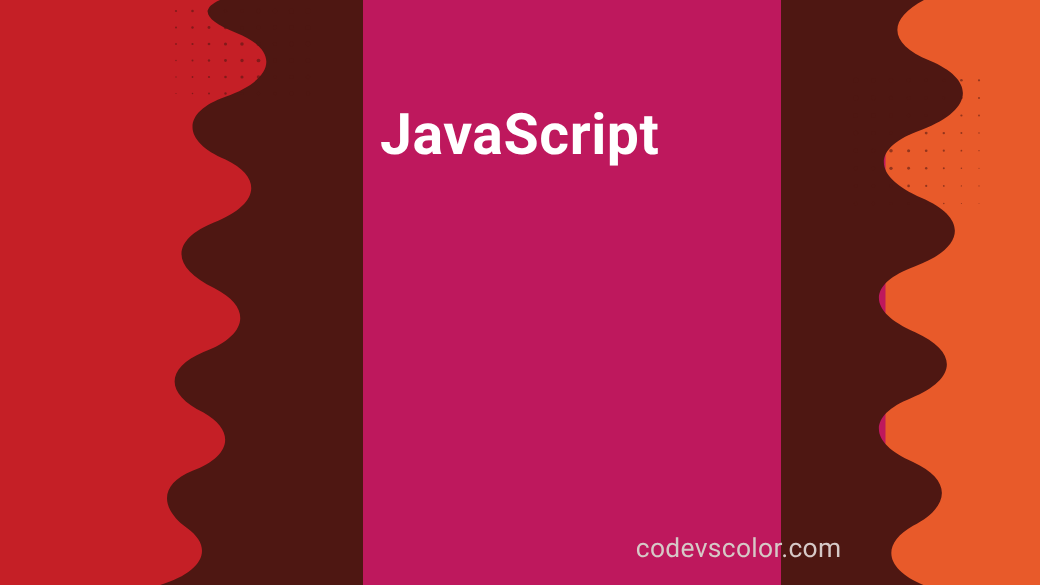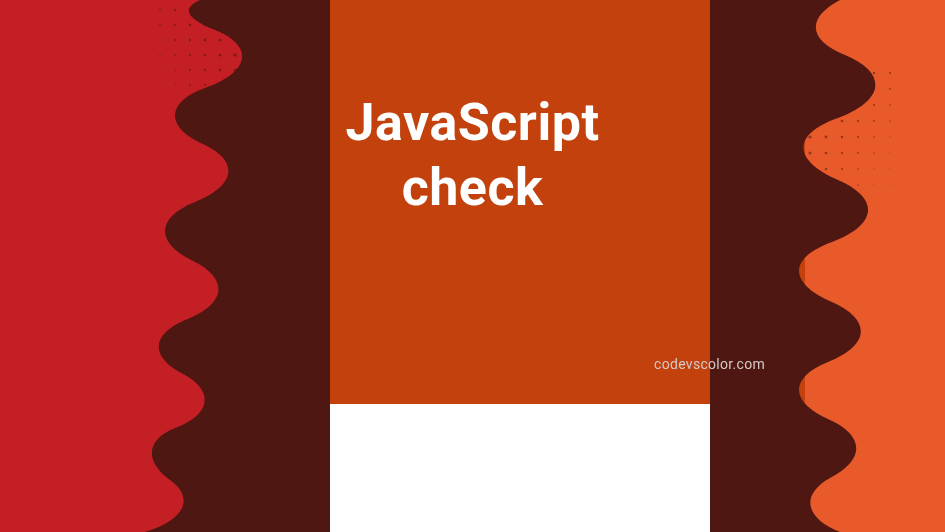--- a/index.html
+++ b/index.html
@@ -9,22 +9,22 @@
     }
     body {
       width: 945px;
       height: 532px;
       overflow: hidden;
       font-family: -apple-system, BlinkMacSystemFont, 'Segoe UI', Roboto, Helvetica, Arial, sans-serif;
     }
     .banner {
       position: relative;
       width: 945px;
-      height: 404px;
-      background: #c2410c;
+      height: 532px;
+      background: #be185d;
     }
     .left-panel {
       position: absolute;
       left: 0;
       top: 0;
       width: 280px;
       height: 532px;
       background: #c51f26;
     }
     .right-panel {
@@ -75,23 +75,23 @@
       text-align: center;
       color: #ffffff;
       font-weight: 700;
       font-size: 52px;
       line-height: 1.25;
       letter-spacing: 0.5px;
     }
     .watermark {
       position: absolute;
       right: 180px;
-      bottom: 32px;
+      bottom: 20px;
       color: #d6c9c7;
-      font-size: 14px;
+      font-size: 24px;
       letter-spacing: 0.3px;
     }
   </style>
 </head>
 <body>
 
 <div class="banner">
 
   <div class="left-panel"></div>
   <div class="right-panel"></div>
@@ -259,18 +259,17 @@
         <circle cx="56" cy="120" r="1.1"></circle>
         <circle cx="72" cy="120" r="0.9"></circle>
         <circle cx="88" cy="120" r="0.7"></circle>
         <circle cx="104" cy="120" r="0.5"></circle>
         <circle cx="120" cy="120" r="0.4"></circle>
     </g>
   </svg>
 
   <div class="title">
     <div>JavaScript</div>
-    <div>check</div>
   </div>
 
   <div class="watermark">codevscolor.com</div>
 
 </div>
 
 </body></html>

